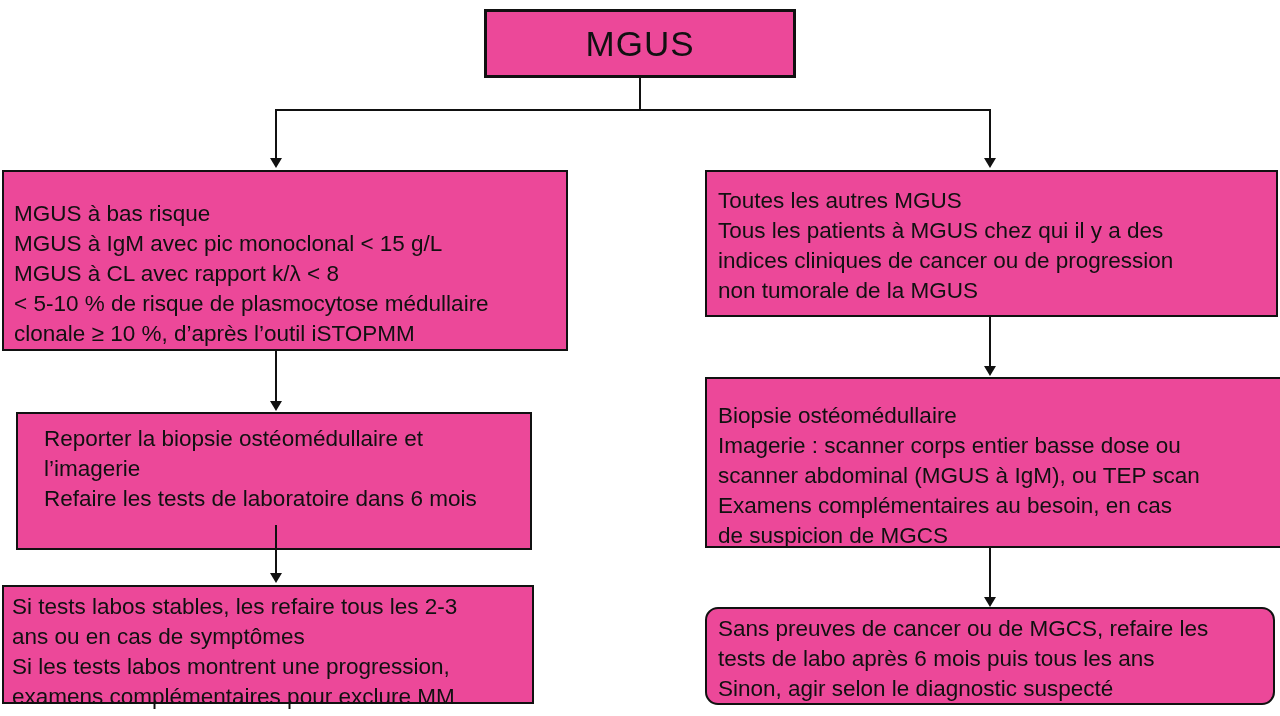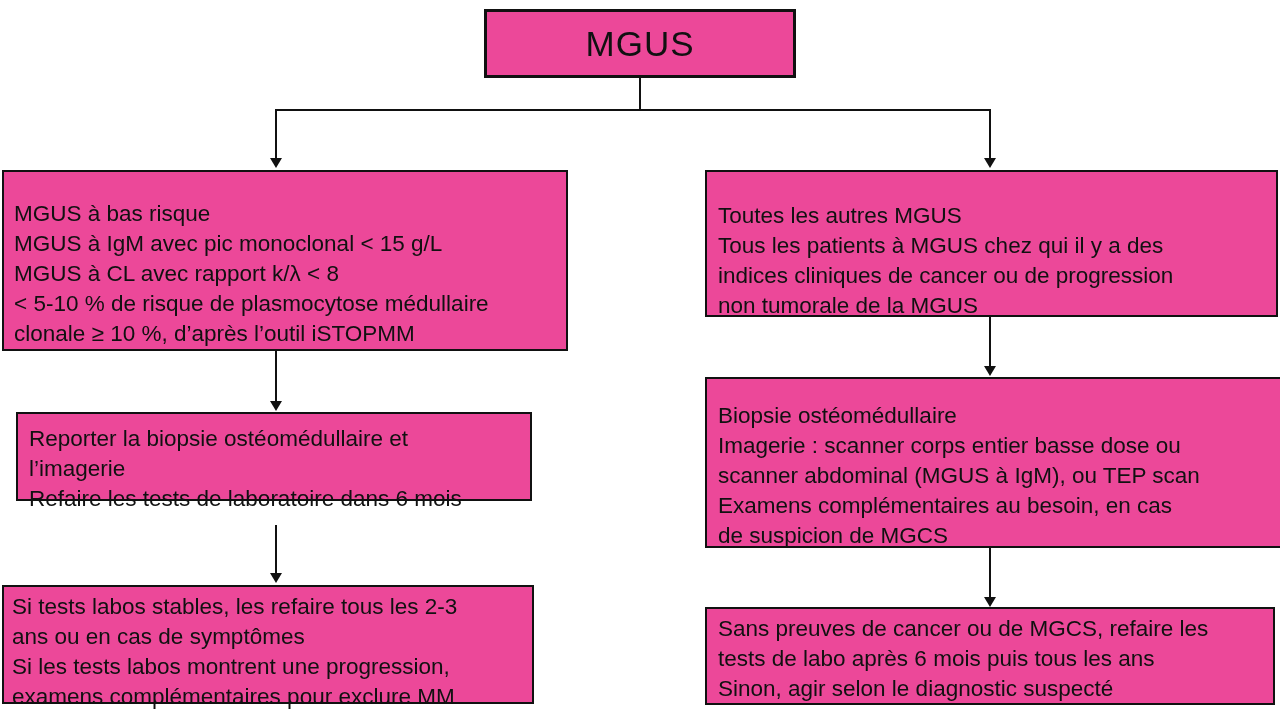--- a/index.html
+++ b/index.html
@@ -32,25 +32,25 @@
     left: 484px; top: 9px; width: 312px; height: 69px;
     border-width: 3px;
     display: flex; align-items: center; justify-content: center;
   }
   .root .txt {
     font-size: 35px;
     line-height: 35px;
     letter-spacing: 1px;
   }
   .l1 { left: 2px;   top: 170px; width: 566px; height: 181px; padding: 27px 10px; }
-  .l2 { left: 16px;  top: 412px; width: 516px; height: 89px; padding: 10px 11px; }
+  .l2 { left: 16px;  top: 412px; width: 516px; height: 138px; padding: 10px 26px; }
   .l3 { left: 2px;   top: 585px; width: 532px; height: 119px; padding: 5px 8px 18px; }
-  .r1 { left: 705px; top: 170px; width: 573px; height: 147px; padding: 29px 11px; }
+  .r1 { left: 705px; top: 170px; width: 573px; height: 147px; padding: 14px 11px; }
   .r2 { left: 705px; top: 377px; width: 680px; height: 171px; padding: 22px 11px; }
-  .r3 { left: 705px; top: 607px; width: 570px; height: 98px;  padding: 5px 11px 2px; }
+  .r3 { left: 705px; top: 607px; width: 570px; height: 98px;  padding: 5px 11px 2px; border-radius: 13px; }
 
   .line {
     position: absolute;
     background: #111111;
   }
   .arrowhead {
     position: absolute;
     width: 0; height: 0;
     border-left: 6px solid transparent;
     border-right: 6px solid transparent;

